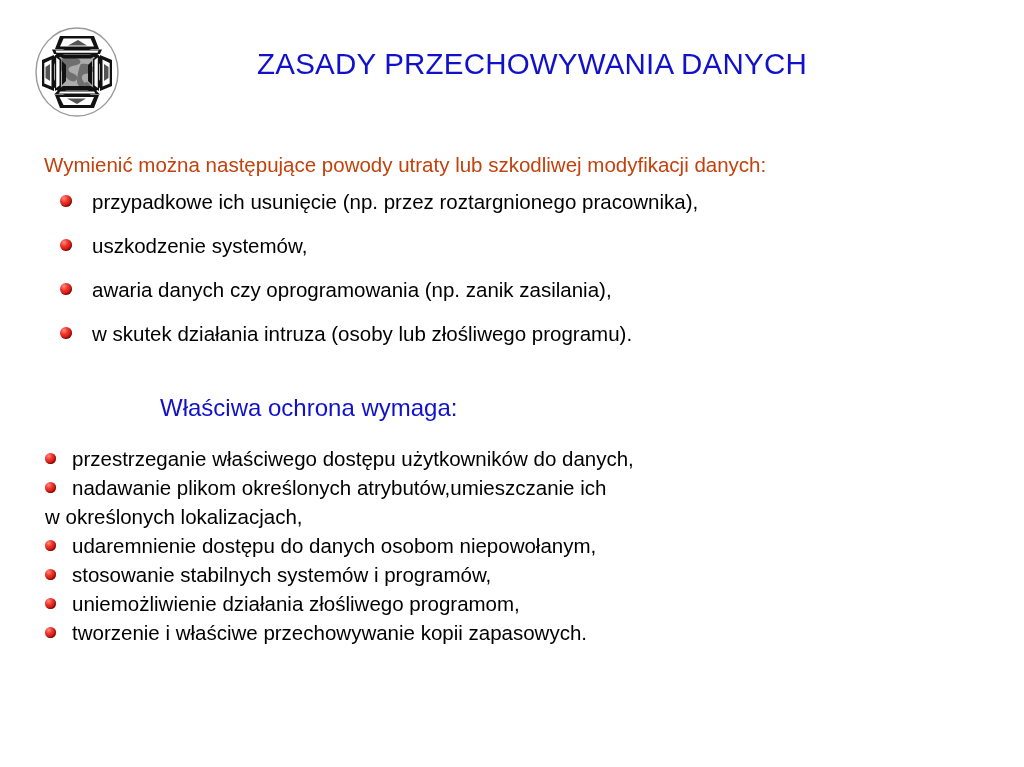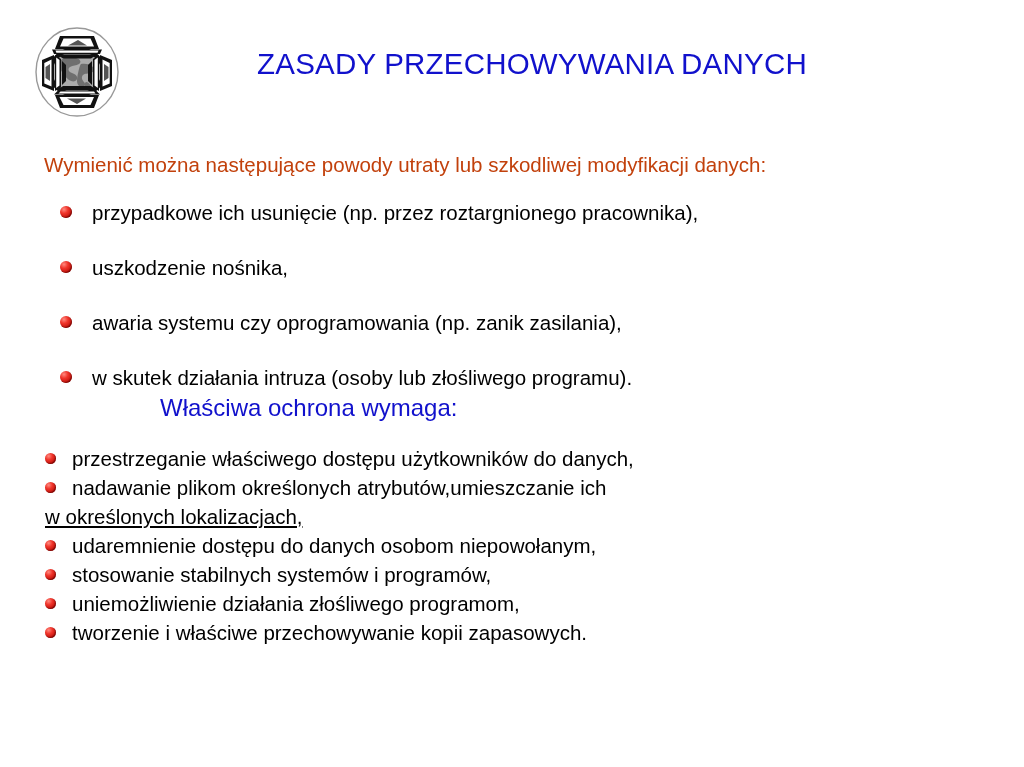--- a/index.html
+++ b/index.html
@@ -70,21 +70,20 @@
   
   .bullet-list-primary {
     position: absolute;
     left: 60px;
     top: 189px;
     width: 900px;
   }
   .bullet-list-primary .row {
     position: relative;
     height: 44px;
-    margin-top: 11px;
   }
 
   .bullet-list-secondary {
     position: absolute;
     left: 45px;
     top: 446px;
     width: 960px;
   }
   .bullet-list-secondary .row {
     position: relative;
@@ -102,21 +101,20 @@
     line-height: 25px;
     color: #000000;
     white-space: nowrap;
   }
   .bullet-list-primary .row-text { left: 32px; }
   .bullet-list-secondary .row-text { left: 27px; }
 
   
   .row.continuation .row-text {
     left: 0px;
-    text-decoration: underline;
   }
 
   
   .bullet-icon {
     position: absolute;
     left: 0;
     top: 7px;
     width: 11px;
     height: 11px;
     border-radius: 50%;
@@ -204,25 +202,25 @@
 
   <div class="intro">Wymienić można następujące powody utraty lub szkodliwej modyfikacji danych:</div>
 
   <div class="bullet-list-primary">
     <div class="row">
       <span class="bullet-icon"></span>
       <span class="row-text">przypadkowe ich usunięcie (np. przez roztargnionego pracownika),</span>
     </div>
     <div class="row">
       <span class="bullet-icon"></span>
-      <span class="row-text">uszkodzenie nośnika,</span>
-    </div>
-    <div class="row">
-      <span class="bullet-icon"></span>
-      <span class="row-text">awaria systemu czy oprogramowania (np. zanik zasilania),</span>
+      <span class="row-text">uszkodzenie systemów,</span>
+    </div>
+    <div class="row">
+      <span class="bullet-icon"></span>
+      <span class="row-text">awaria danych czy oprogramowania (np. zanik zasilania),</span>
     </div>
     <div class="row">
       <span class="bullet-icon"></span>
       <span class="row-text">w skutek działania intruza (osoby lub złośliwego programu).</span>
     </div>
   </div>
 
   <div class="subheading">Właściwa ochrona wymaga:</div>
 
   <div class="bullet-list-secondary">

